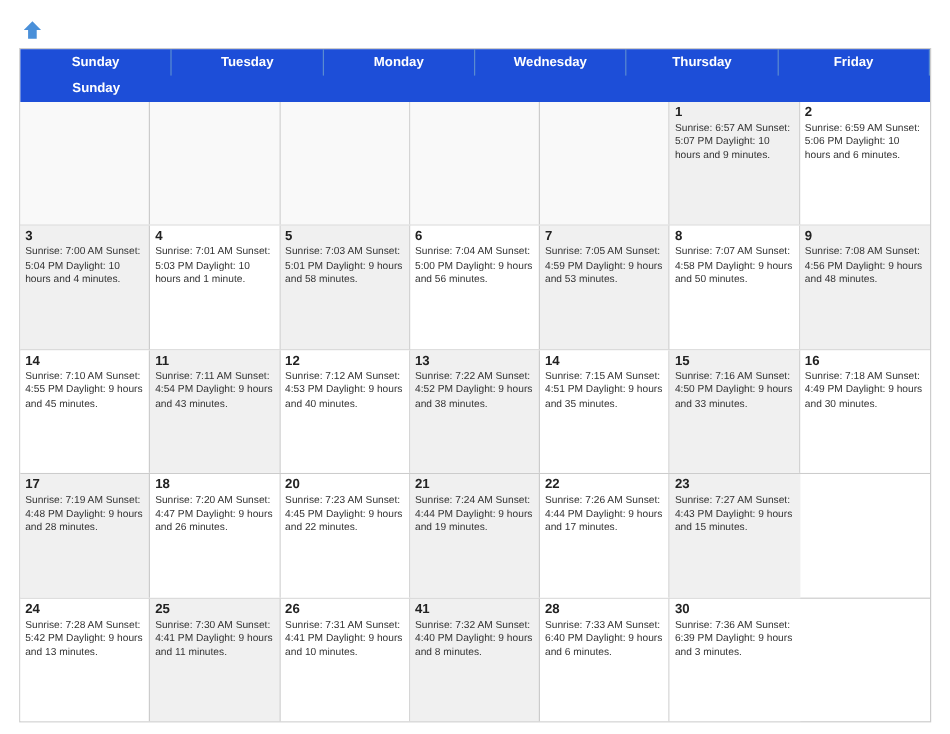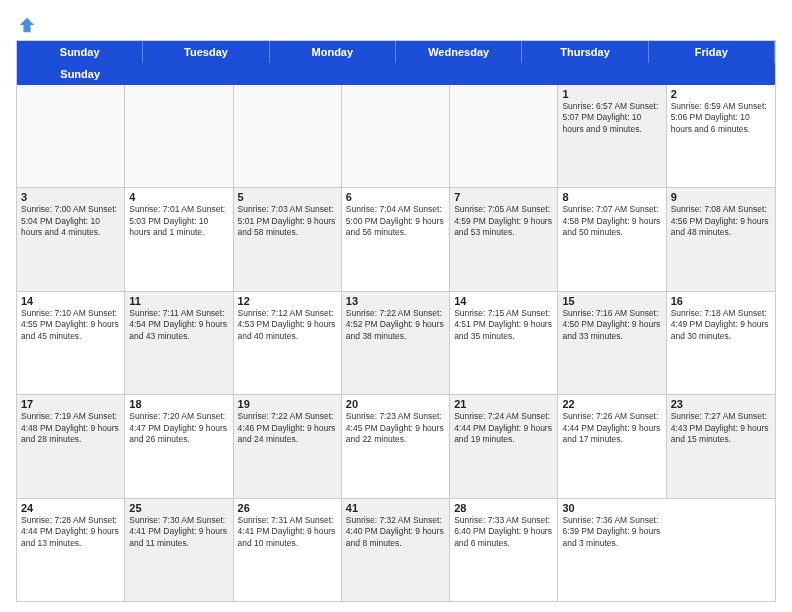--- a/index.html
+++ b/index.html
@@ -263,26 +263,20 @@
             <div class="cell-text">Sunrise: 7:19 AM
 Sunset: 4:48 PM
 Daylight: 9 hours and 28 minutes.</div>
           </div>
           <div class="cal-cell">
             <span class="day-num">18</span>
             <div class="cell-text">Sunrise: 7:20 AM
 Sunset: 4:47 PM
 Daylight: 9 hours and 26 minutes.</div>
           </div>
-          <div class="cal-cell shaded">
-            <span class="day-num">19</span>
-            <div class="cell-text">Sunrise: 7:22 AM
-Sunset: 4:46 PM
-Daylight: 9 hours and 24 minutes.</div>
-          </div>
           <div class="cal-cell">
             <span class="day-num">20</span>
             <div class="cell-text">Sunrise: 7:23 AM
 Sunset: 4:45 PM
 Daylight: 9 hours and 22 minutes.</div>
           </div>
           <div class="cal-cell shaded">
             <span class="day-num">21</span>
             <div class="cell-text">Sunrise: 7:24 AM
 Sunset: 4:44 PM
@@ -298,21 +292,21 @@
             <span class="day-num">23</span>
             <div class="cell-text">Sunrise: 7:27 AM
 Sunset: 4:43 PM
 Daylight: 9 hours and 15 minutes.</div>
           </div>
         </div>
         <div class="cal-row">
           <div class="cal-cell">
             <span class="day-num">24</span>
             <div class="cell-text">Sunrise: 7:28 AM
-Sunset: 4:44 PM
+Sunset: 5:42 PM
 Daylight: 9 hours and 13 minutes.</div>
           </div>
           <div class="cal-cell shaded">
             <span class="day-num">25</span>
             <div class="cell-text">Sunrise: 7:30 AM
 Sunset: 4:41 PM
 Daylight: 9 hours and 11 minutes.</div>
           </div>
           <div class="cal-cell">
             <span class="day-num">26</span>

